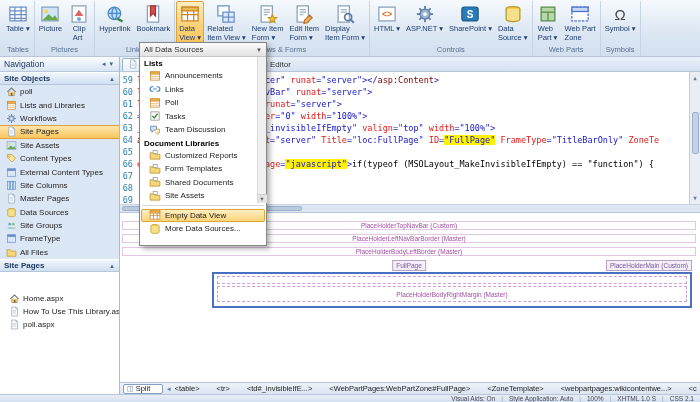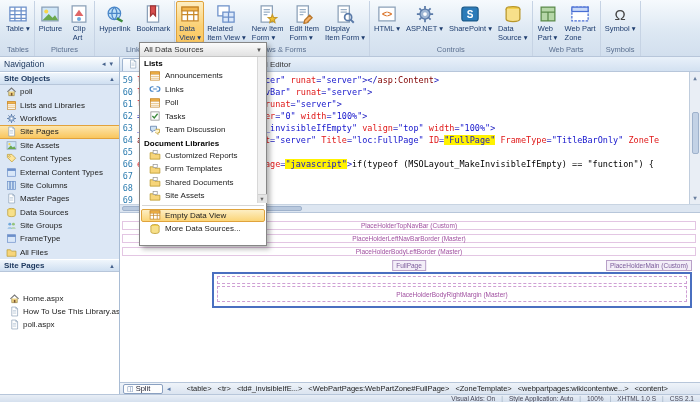--- a/index.html
+++ b/index.html
@@ -564,21 +564,21 @@
         <span class="viewbtn act">
           <span class="g">◫</span>
           <span>Split</span>
         </span>
         <span class="viewbtn">
           <span class="g">≡</span>
           <span>Code</span>
         </span>
       </span>
     <span class="tp-arrow">◂</span>
-    <span id="tagPath" style="display:flex;gap:6px;overflow:hidden;margin-left:12px;">
+    <span id="tagPath" style="display:flex;gap:17px;overflow:hidden;">
         <span class="tagcrumb">&lt;table&gt;</span>
         <span class="tagcrumb">&lt;tr&gt;</span>
         <span class="tagcrumb">&lt;td#_invisibleIfE...&gt;</span>
         <span class="tagcrumb">&lt;WebPartPages:WebPartZone#FullPage&gt;</span>
         <span class="tagcrumb">&lt;ZoneTemplate&gt;</span>
         <span class="tagcrumb">&lt;webpartpages:wikicontentwe...&gt;</span>
         <span class="tagcrumb">&lt;content&gt;</span>
       </span>
   </div>
 </div>

